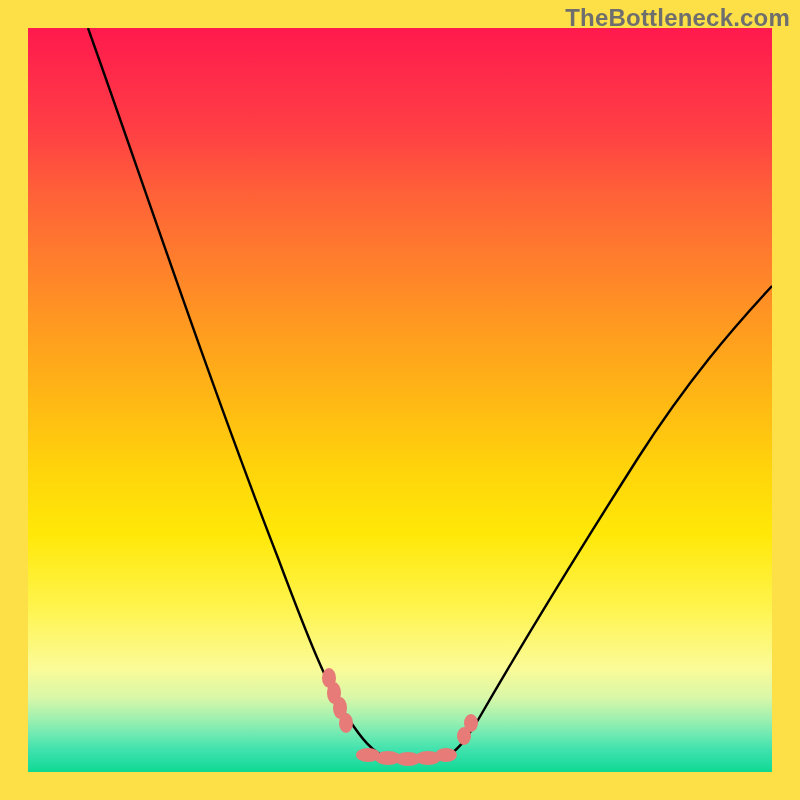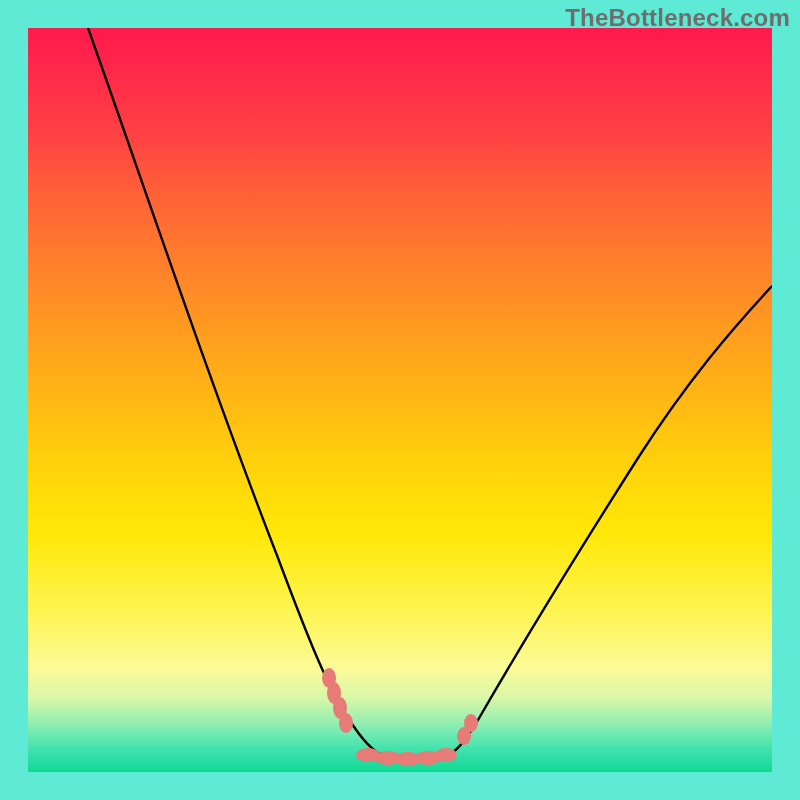--- a/index.html
+++ b/index.html
@@ -8,21 +8,21 @@
     width: 800px;
     height: 800px;
     background: #000;
     overflow: hidden;
     font-family: Arial, Helvetica, sans-serif;
   }
   .frame {
     position: relative;
     width: 800px;
     height: 800px;
-    background: #5eead4;
+    background: #fde047;
     text-decoration: underline;
   }
   .plot-area {
     position: absolute;
     left: 28px;
     top: 28px;
     width: 744px;
     height: 744px;
     overflow: hidden;
   }

